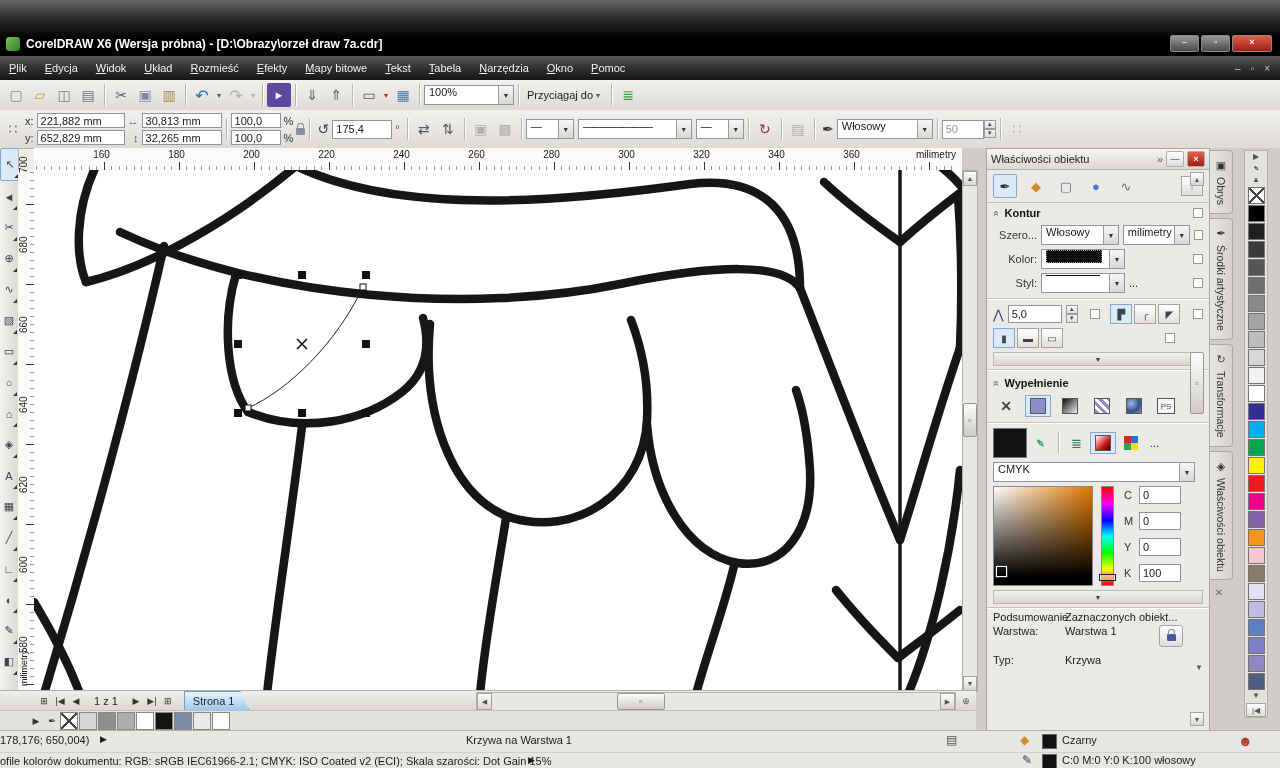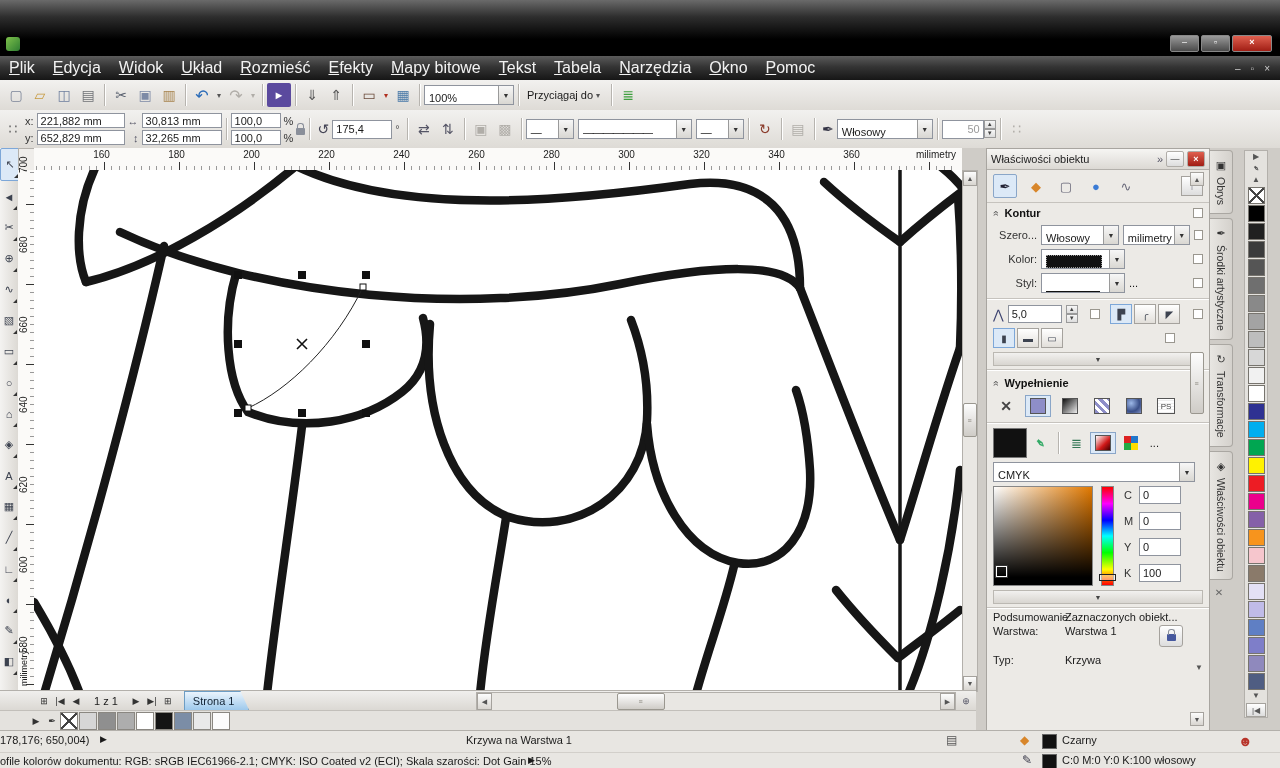--- a/index.html
+++ b/index.html
@@ -12,34 +12,34 @@
   #titlebar .trow{position:absolute;left:0;bottom:2px;width:100%;height:20px;display:flex;align-items:center;}
   #app-logo{width:14px;height:14px;margin:0 6px;background:linear-gradient(135deg,#7ec14b,#2e7d32);border-radius:3px;}
   #titlebar .title{color:#fff;font-weight:bold;font-size:12px;text-shadow:0 1px 2px #000;}
   .winbtn{width:27px;height:15px;margin-left:2px;border:1px solid #888;border-radius:2px;
     background:linear-gradient(#9a9a9a,#4a4a4a);color:#fff;font-size:9px;line-height:13px;text-align:center;}
   .winbtn.close{background:linear-gradient(#e0604f,#a01d14);width:38px;font-weight:bold;}
   #titlebar .btns{position:absolute;right:8px;bottom:4px;display:flex;}
   
   #menubar{left:0;top:56px;width:1280px;height:24px;
     background:linear-gradient(#5b5b5b,#343434 45%,#161616);display:flex;align-items:center;}
-  .menu-item{display:inline-block;color:#f2f2f2;padding:4px 9px;font-size:16px;}
+  .menu-item{display:inline-block;color:#f2f2f2;padding:4px 9px;font-size:11px;}
   .menu-item::first-letter{text-decoration:underline;}
   #menubar .docbtns{margin-left:auto;margin-right:10px;display:flex;gap:10px;color:#cfcfcf;font-size:10px;}
   
   .bar{left:0;width:1280px;background:linear-gradient(#f2f1ef,#dedbd6);border-bottom:1px solid #b3b0ab;display:flex;align-items:center;}
   #stdbar{top:80px;height:30px;padding-left:4px;}
   #propbar{top:110px;height:38px;padding-left:4px;}
   .tbtn{width:24px;height:24px;display:flex;align-items:center;justify-content:center;font-size:14px;color:#4c5566;border-radius:2px;}
   .tbtn.small{width:18px;}
   .tbtn.disabled{color:#b0ada8;}
   .sep{width:1px;height:22px;background:#b7b4af;margin:0 4px;box-shadow:1px 0 0 #fff;}
   .dd{font-size:8px;color:#555;width:10px;text-align:center;}
   .purple-btn{width:24px;height:24px;border-radius:2px;display:flex;align-items:center;justify-content:center;color:#fff;font-size:11px;}
-  .combo{background:#fff;border:1px solid #8f949e;height:18px;display:flex;align-items:flex-end;padding-left:4px;position:relative;}
+  .combo{background:#fff;border:1px solid #8f949e;height:18px;display:flex;align-items:flex-start;padding-left:4px;position:relative;}
   .combo .arr{margin-left:auto;width:14px;align-self:stretch;background:linear-gradient(#f7f7f7,#d9d7d2);border-left:1px solid #9a9a9a;
       font-size:7px;color:#333;display:flex;align-items:center;justify-content:center;}
   .flat-combo{display:flex;align-items:center;height:22px;padding:0 4px;}
   input.fld{border:1px solid #8f949e;height:13px;font:11px "Liberation Sans",sans-serif;padding:0 3px;background:#fff;color:#1a1a1a;}
   .stack2{display:flex;flex-direction:column;gap:2px;}
   .lblcol{display:flex;flex-direction:column;gap:5px;font-size:11px;color:#333;align-items:flex-end;margin:0 3px;}
   .padlock{width:9px;height:7px;background:#8a8f9a;border-radius:1px;position:relative;margin-top:5px;}
   .padlock::before{content:"";position:absolute;left:1px;top:-5px;width:5px;height:5px;border:1.5px solid #8a8f9a;border-bottom:none;border-radius:3px 3px 0 0;}
   .spin{display:flex;flex-direction:column;width:12px;}
   .spin span{font-size:6px;line-height:7px;text-align:center;border:1px solid #9a9a9a;background:linear-gradient(#f7f7f7,#ddd);color:#444;}
@@ -124,20 +124,21 @@
   #status-row2{position:absolute;left:0;top:21px;width:1280px;height:17px;border-top:1px solid #d2cfca;}
   .sic{font-size:12px;color:#555;}
   .sw-mini{width:13px;height:13px;border:1px solid #666;display:inline-block;}
 </style>
 </head>
 <body>
 
 <div id="titlebar" class="abs">
   <div class="trow">
     <span id="app-logo"></span>
+    <span class="title">CorelDRAW X6 (Wersja próbna) - [D:\Obrazy\orzeł draw 7a.cdr]</span>
   </div>
   <div class="btns">
     <span class="winbtn">–</span>
     <span class="winbtn">▫</span>
     <span class="winbtn close">×</span>
   </div>
 </div>
 
 <div id="menubar" class="abs">
   <div style="display:flex;">
@@ -259,21 +260,21 @@
   <span class="tbtn" style="color:#8a3a2a;">↻</span>
   <span class="sep"></span>
   <span class="tbtn disabled">▤</span>
   <span class="sep"></span>
   <span class="tbtn small" style="color:#334;">✒</span>
   <div class="combo" style="width:90px;">
     <span>Włosowy</span>
     <span class="arr">▼</span>
   </div>
   <span class="sep"></span>
-  <input class="fld" style="width: 34px; height: 17px; color: rgb(154, 154, 154); text-align: right;" readonly="" value="50">
+  <input class="fld" style="width: 34px; height: 17px; color: rgb(154, 154, 154);" readonly="" value="50">
   <div class="spin">
       <span>▲</span>
       <span>▼</span>
     </div>
   <span class="sep"></span>
   <span class="tbtn disabled">∷</span>
 </div>
 
 <div id="workspace" class="abs">
 

